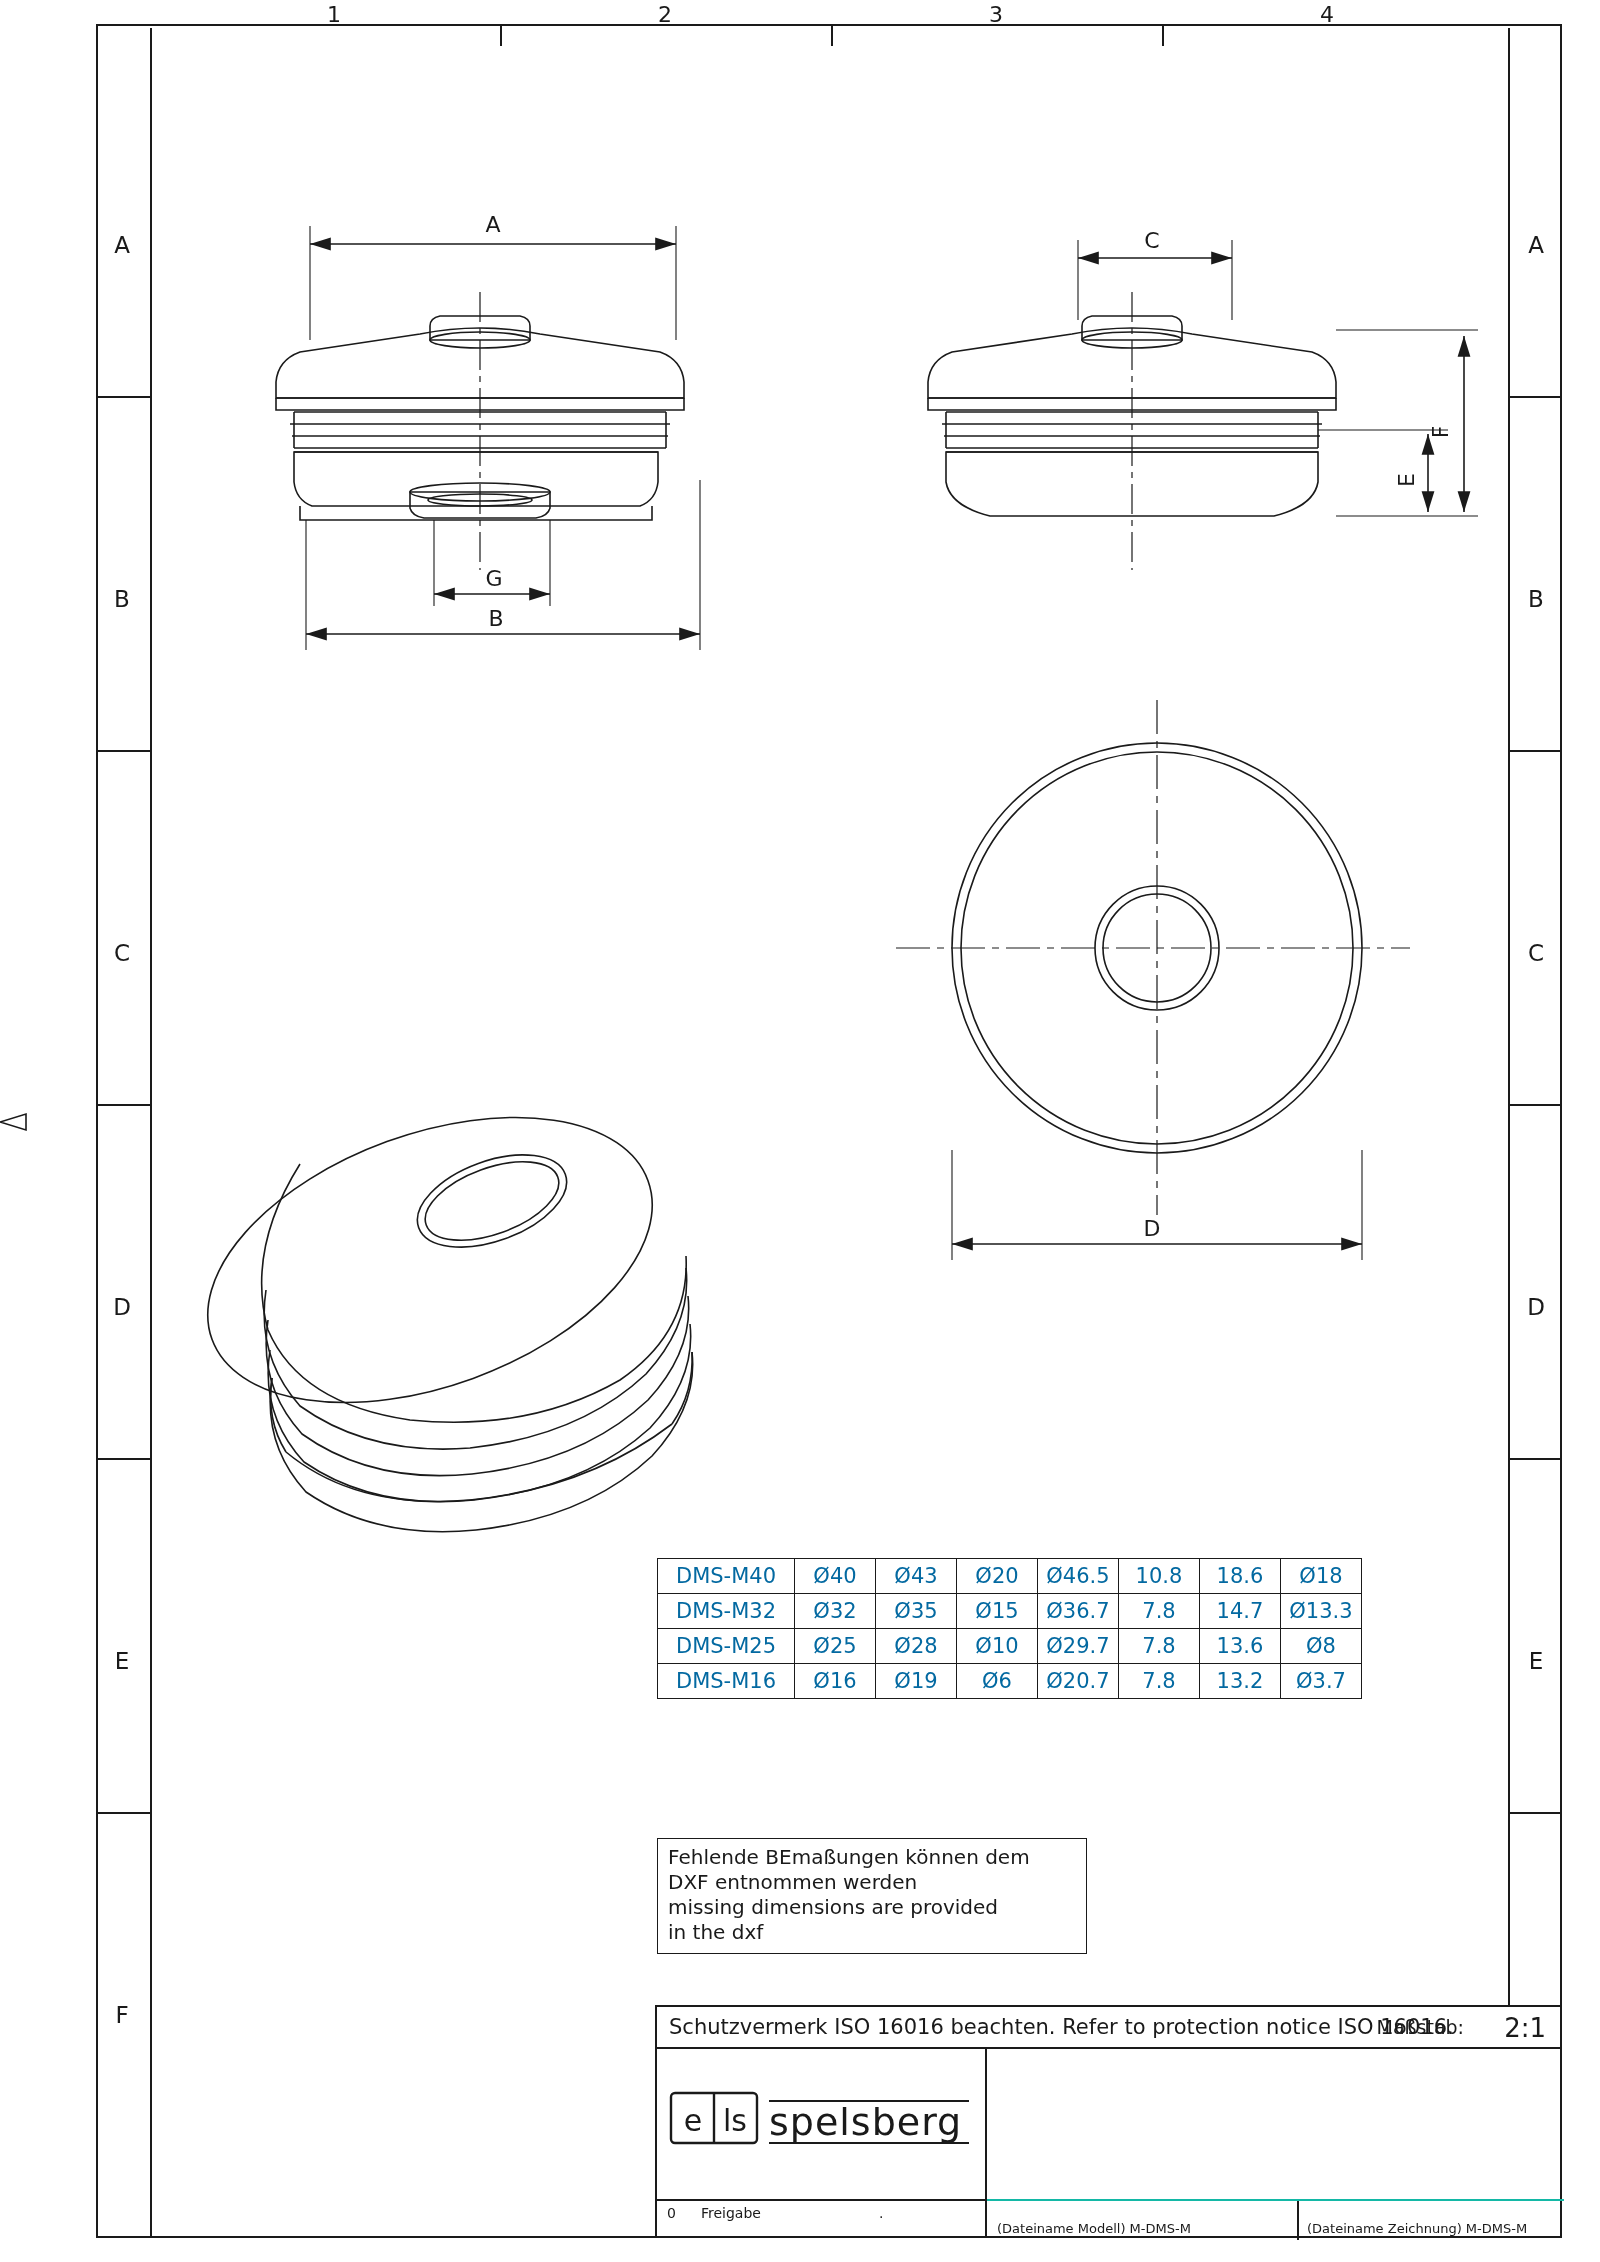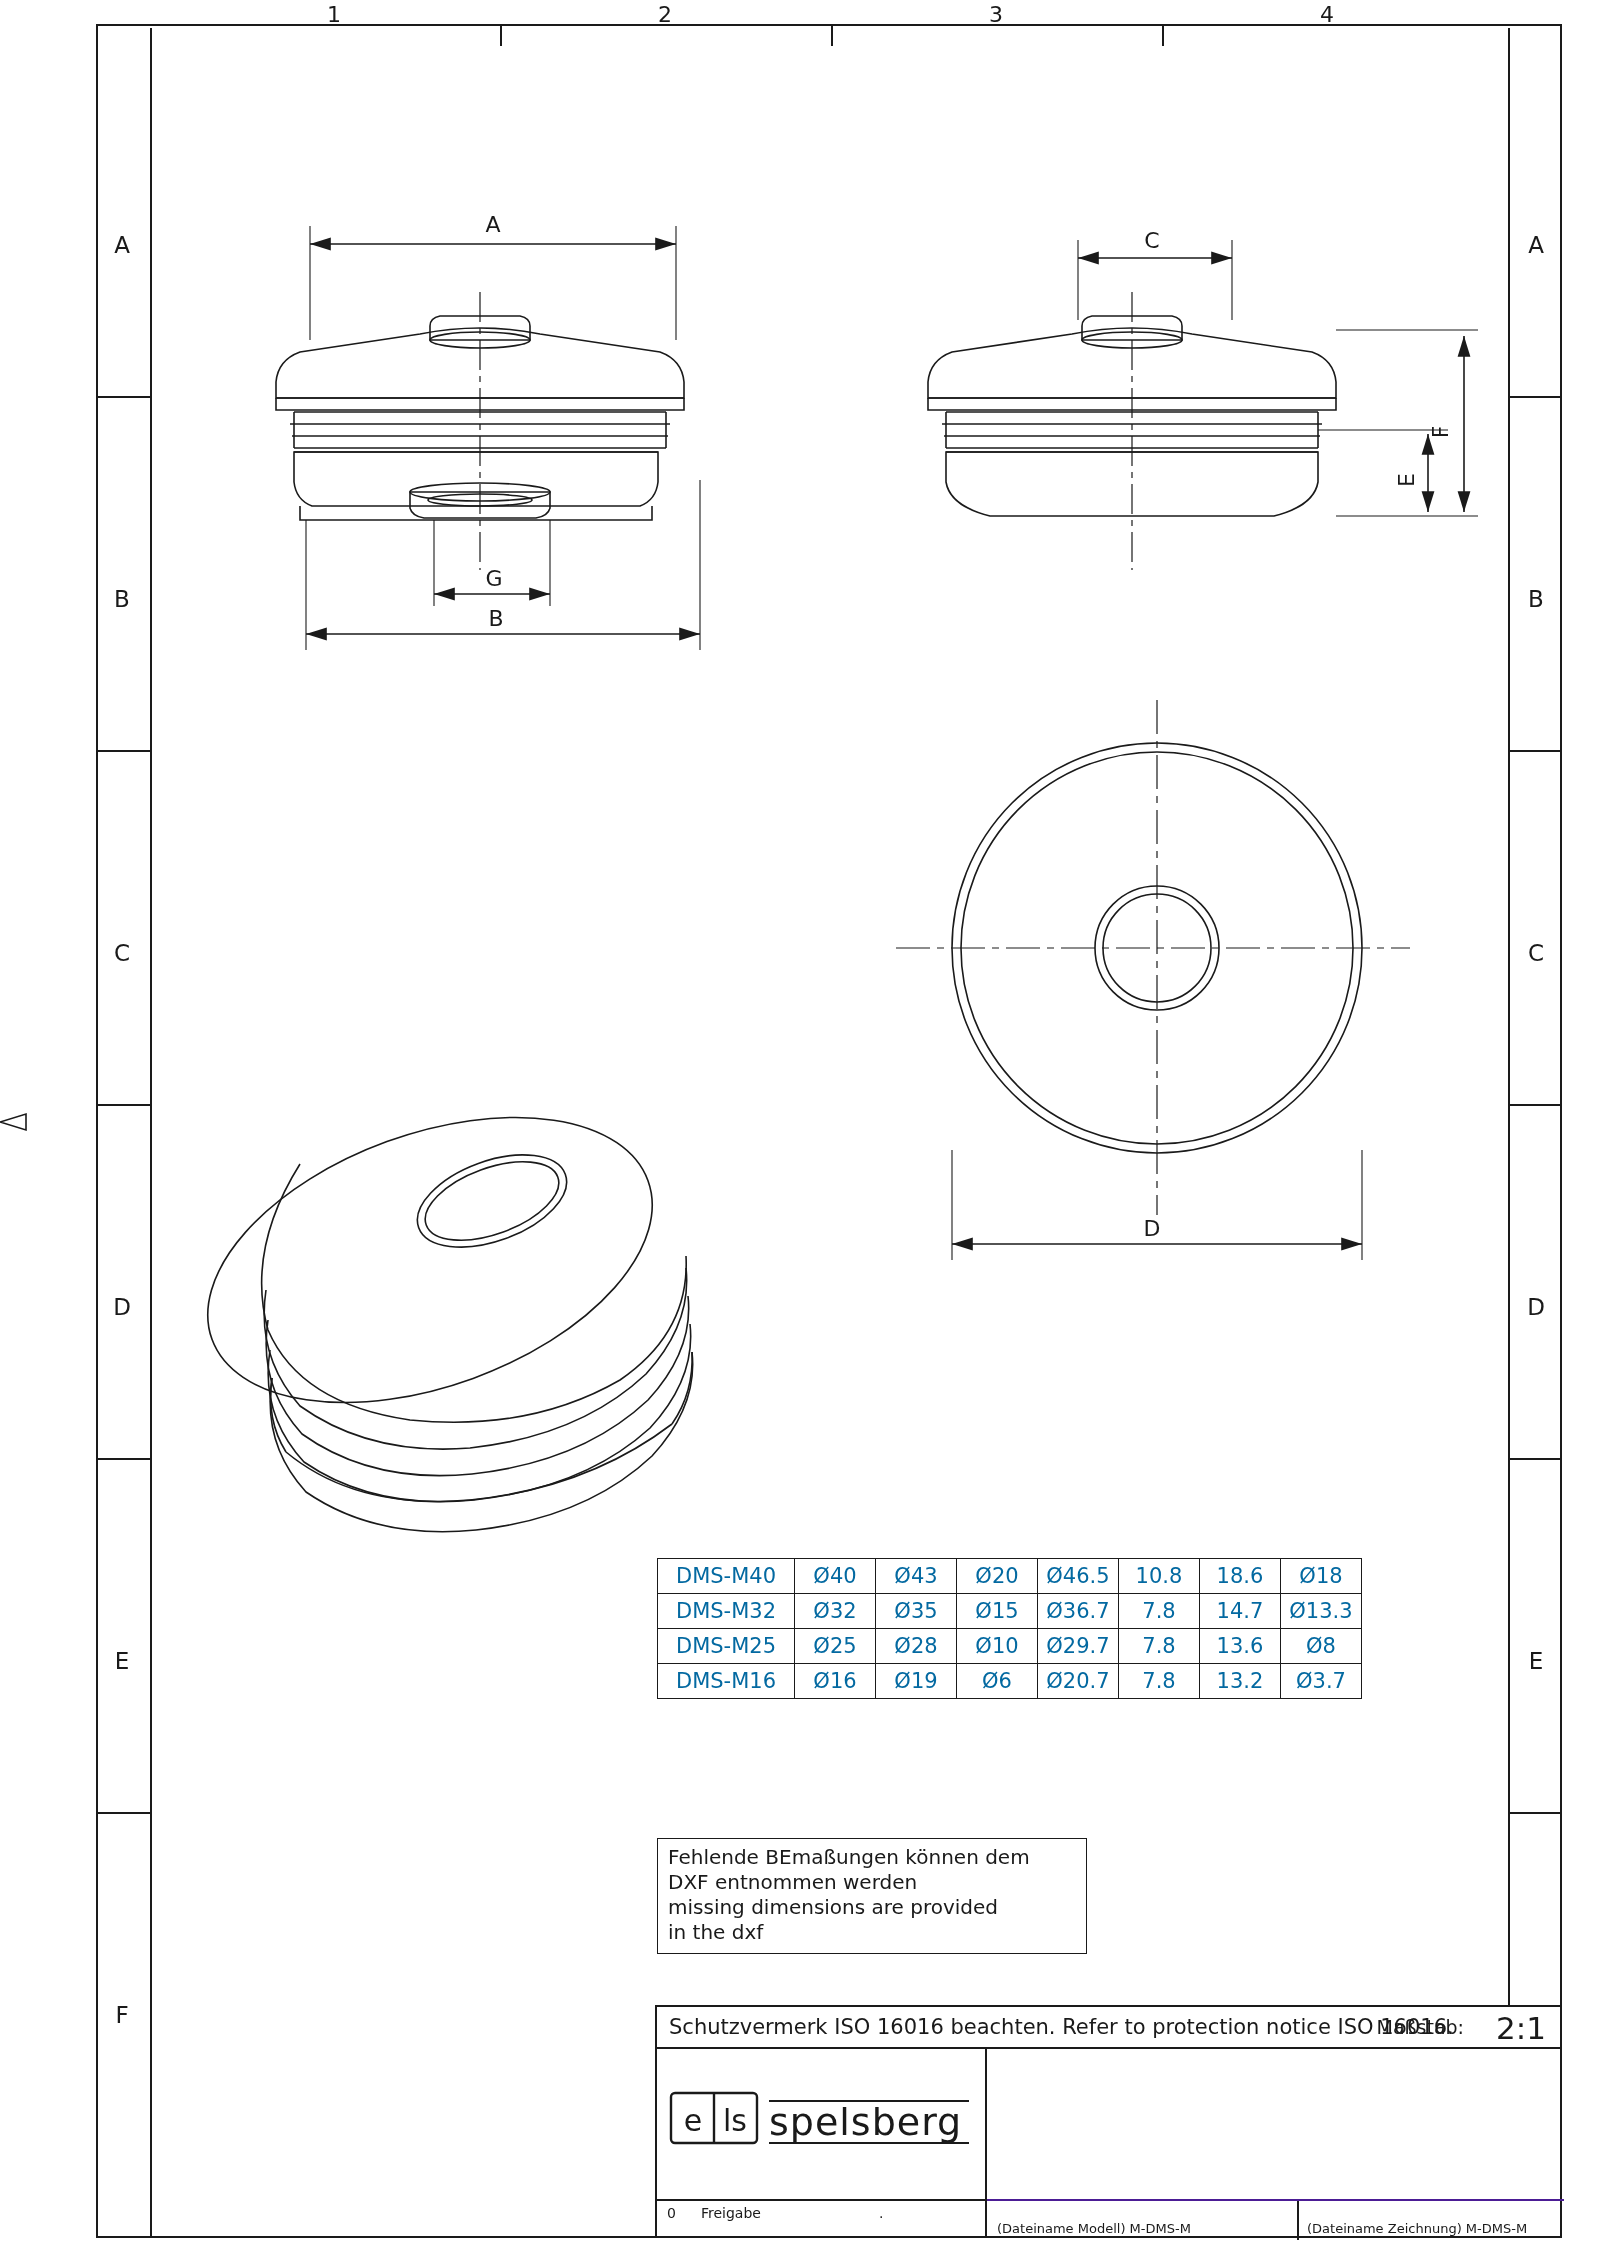--- a/index.html
+++ b/index.html
@@ -154,21 +154,21 @@
     position: absolute;
     right: 96px;
     top: 0;
     font-size: 19px;
     line-height: 40px;
   }
   .tb-scale-value {
     position: absolute;
     right: 14px;
     top: 2px;
-    font-size: 31px;
+    font-size: 26px;
     line-height: 38px;
   }
   .tb-logo-cell {
     position: absolute;
     left: 0; top: 42px;
     width: 330px;
     height: 150px;
     border-right: 2px solid #1a1a1a;
     box-sizing: border-box;
   }
@@ -238,21 +238,21 @@
     width: 76px;
     height: 72px;
     border-left: 2px solid #1a1a1a;
     box-sizing: border-box;
   }
   .tb-files {
     position: absolute;
     left: 330px; top: 192px;
     width: 577px;
     height: 26px;
-    border-top: 2px solid #4c1d95;
+    border-top: 2px solid #14b8a6;
     box-sizing: border-box;
     font-size: 13px;
   }
   .tb-files .f1 { position: absolute; left: 10px; top: 20px; }
   .tb-files .f2 { position: absolute; left: 320px; top: 20px; }
   .tb-files-div {
     position: absolute;
     left: 310px; top: 0;
     width: 0; height: 39px;
     border-left: 2px solid #1a1a1a;

